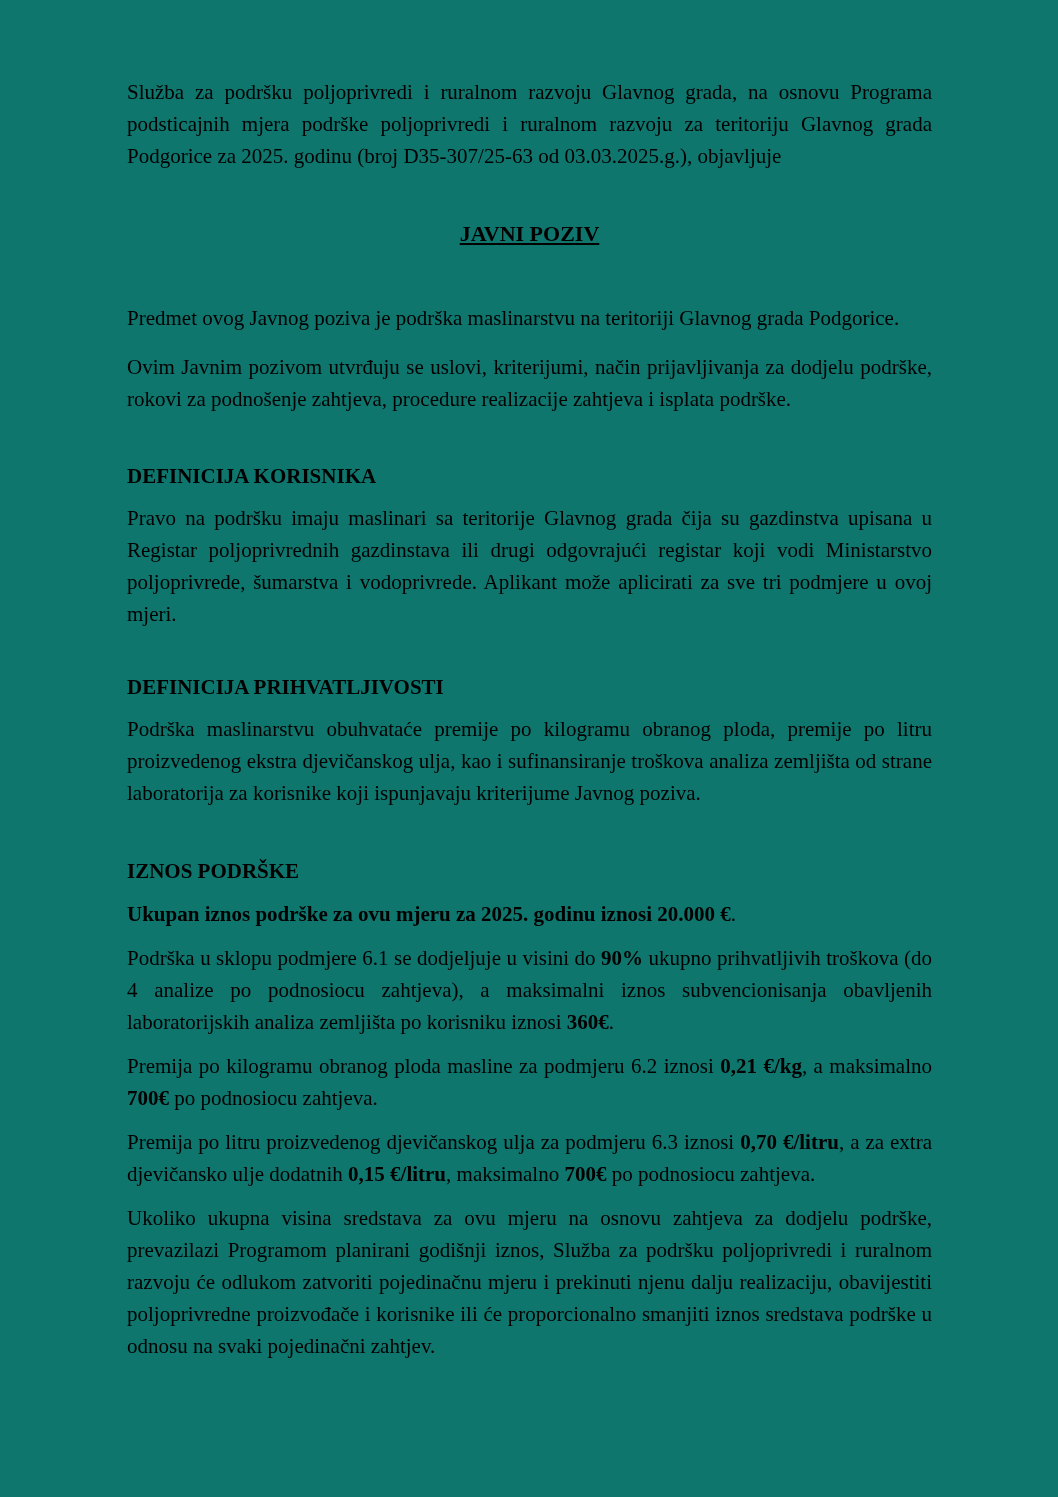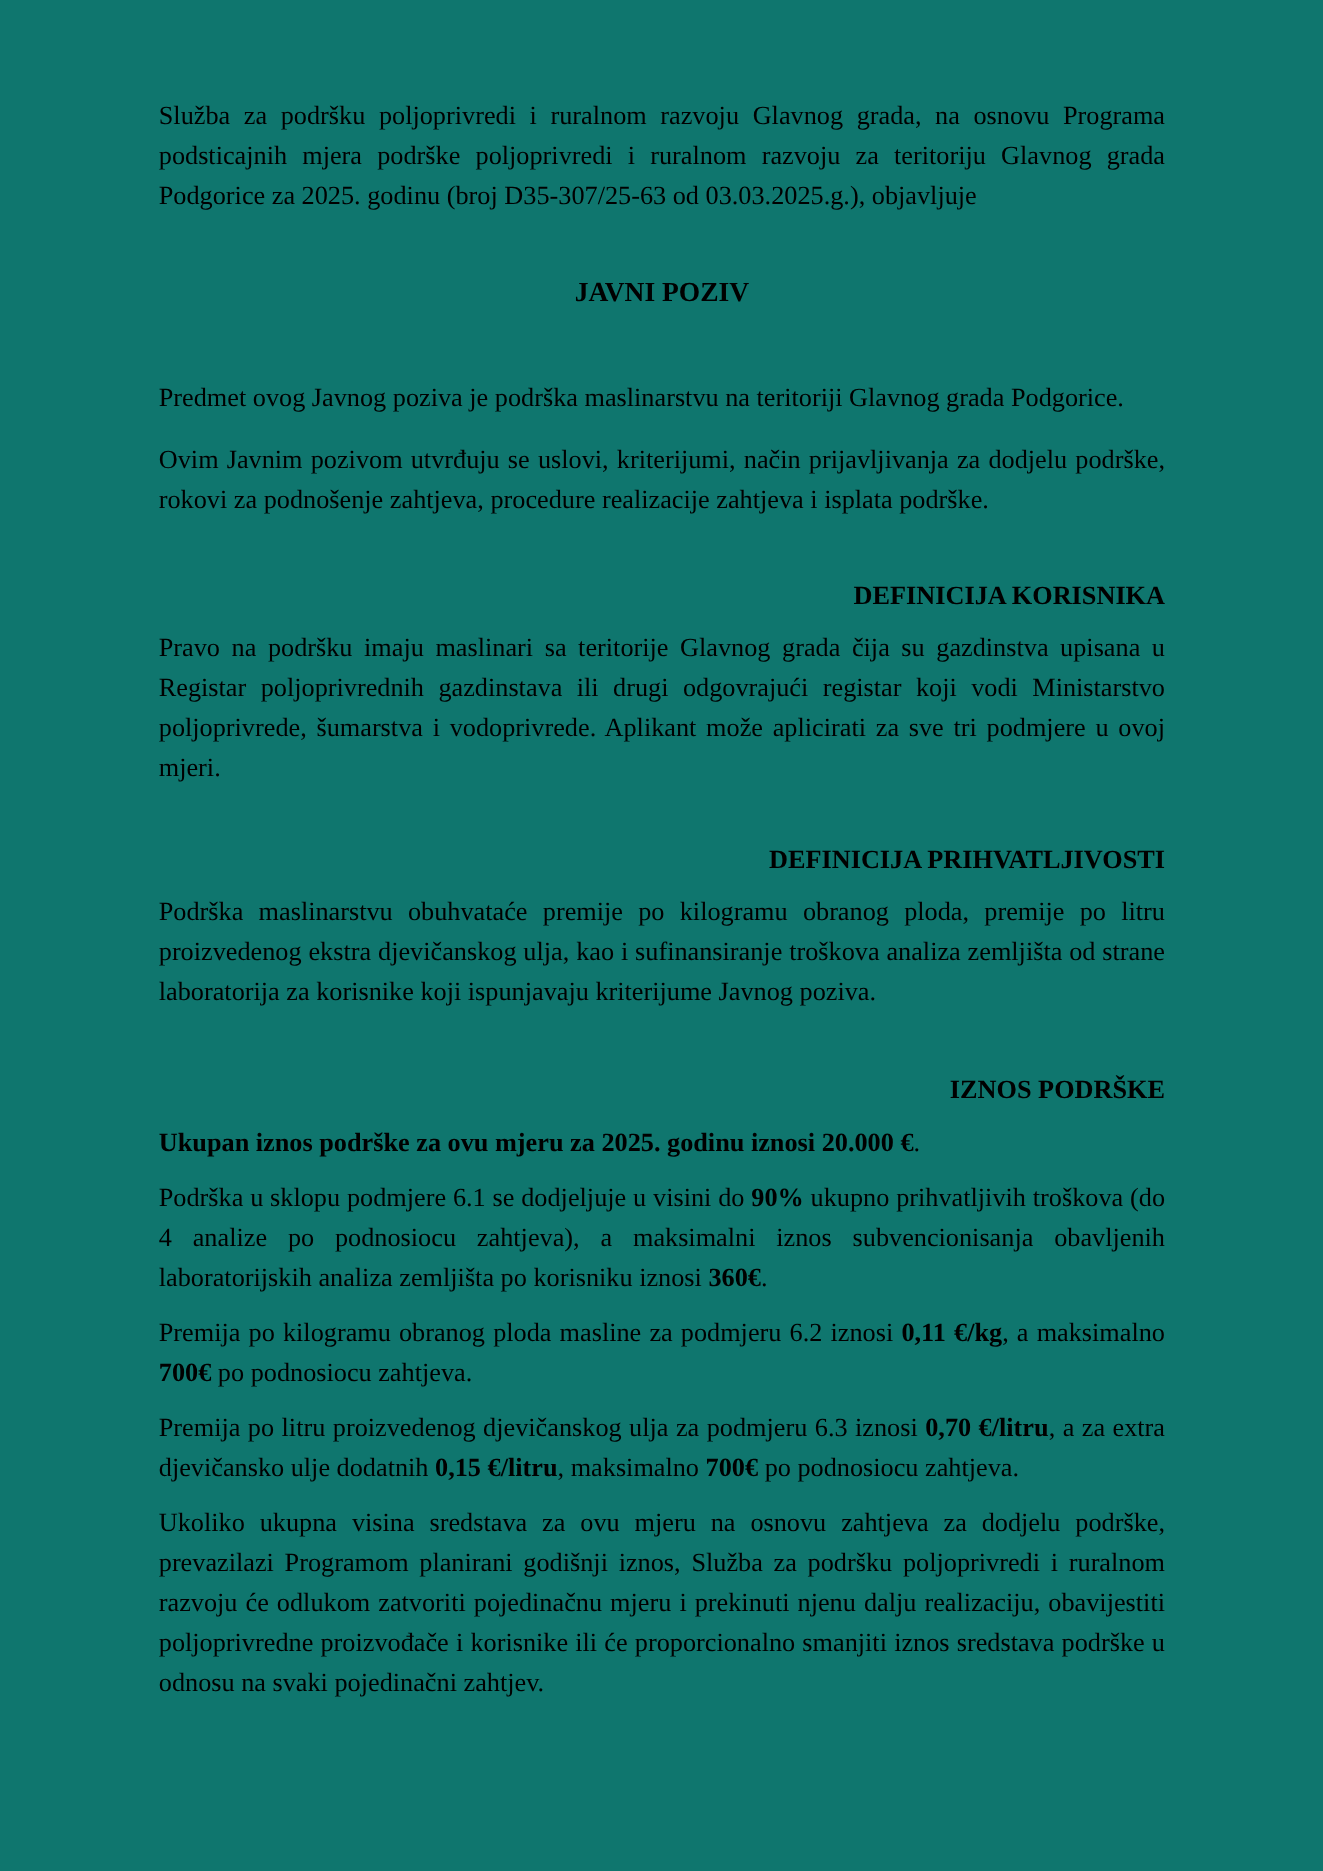--- a/index.html
+++ b/index.html
@@ -31,35 +31,36 @@
   }
   .page p.after-heading {
     margin-top: 10px;
   }
   .doc-title {
     margin: 46px 0 0 0;
     text-align: center;
     font-weight: bold;
     font-size: 22px;
     line-height: 32px;
+    text-decoration: underline;
   }
   .doc-subtitle {
     margin: 8px 0 0 0;
     text-align: center;
     font-weight: bold;
     font-size: 21px;
     line-height: 32px;
     white-space: pre-wrap;
   }
   .section-heading {
     margin: 42px 0 0 0;
     font-weight: bold;
     font-size: 21px;
     line-height: 32px;
-    text-align: right;
+    text-align: left;
   }
   .section-heading.h-definicija { margin-top: 45px; }
   .section-heading.h-kriterijumi { margin-top: 41px; }
   .section-heading.h-iznos { margin-top: 46px; }
   p.subject-paragraph { margin-top: 52px; }
   p.scope-paragraph { margin-top: 17px; }
   p.total-amount { margin-top: 11px; font-family: Liberation Serif, serif; }
   b { font-weight: bold; }
 </style>
 </head>
@@ -83,19 +84,19 @@
   <div class="section-heading h-kriterijumi">DEFINICIJA PRIHVATLJIVOSTI</div>
 
   <p class="after-heading">Podrška maslinarstvu obuhvataće premije po kilogramu obranog ploda, premije po litru proizvedenog ekstra djevičanskog ulja, kao i sufinansiranje troškova analiza zemljišta od strane laboratorija za korisnike koji ispunjavaju kriterijume Javnog poziva.</p>
 
   <div class="section-heading h-iznos">IZNOS PODRŠKE</div>
 
   <p class="total-amount"><b>Ukupan iznos podrške za ovu mjeru za 2025. godinu iznosi 20.000 €</b><span>.</span></p>
 
   <p><span>Podrška u sklopu podmjere 6.1 se dodjeljuje u visini do </span><b>90%</b><span> ukupno prihvatljivih troškova (do 4 analize po podnosiocu zahtjeva), a maksimalni iznos subvencionisanja obavljenih laboratorijskih analiza zemljišta po korisniku iznosi </span><b>360€</b><span>.</span></p>
 
-  <p><span>Premija po kilogramu obranog ploda masline za podmjeru 6.2 iznosi </span><b>0,11 €/kg</b><span>, a maksimalno </span><b>700€</b><span> po podnosiocu zahtjeva.</span></p>
+  <p><span>Premija po kilogramu obranog ploda masline za podmjeru 6.2 iznosi </span><b>0,21 €/kg</b><span>, a maksimalno </span><b>700€</b><span> po podnosiocu zahtjeva.</span></p>
 
   <p><span>Premija po litru proizvedenog djevičanskog ulja za podmjeru 6.3 iznosi </span><b>0,70 €/litru</b><span>, a za extra djevičansko ulje dodatnih  </span><b>0,15 €/litru</b><span>, maksimalno </span><b>700€</b><span> po podnosiocu zahtjeva.</span></p>
 
   <p>Ukoliko ukupna visina sredstava za ovu mjeru na osnovu zahtjeva za dodjelu podrške, prevazilazi Programom planirani godišnji iznos, Služba za podršku poljoprivredi i ruralnom razvoju će odlukom zatvoriti pojedinačnu mjeru i prekinuti njenu dalju realizaciju, obavijestiti poljoprivredne proizvođače i korisnike  ili će proporcionalno smanjiti iznos sredstava podrške u odnosu na svaki pojedinačni zahtjev.</p>
 
 </div>
 
 </body></html>

